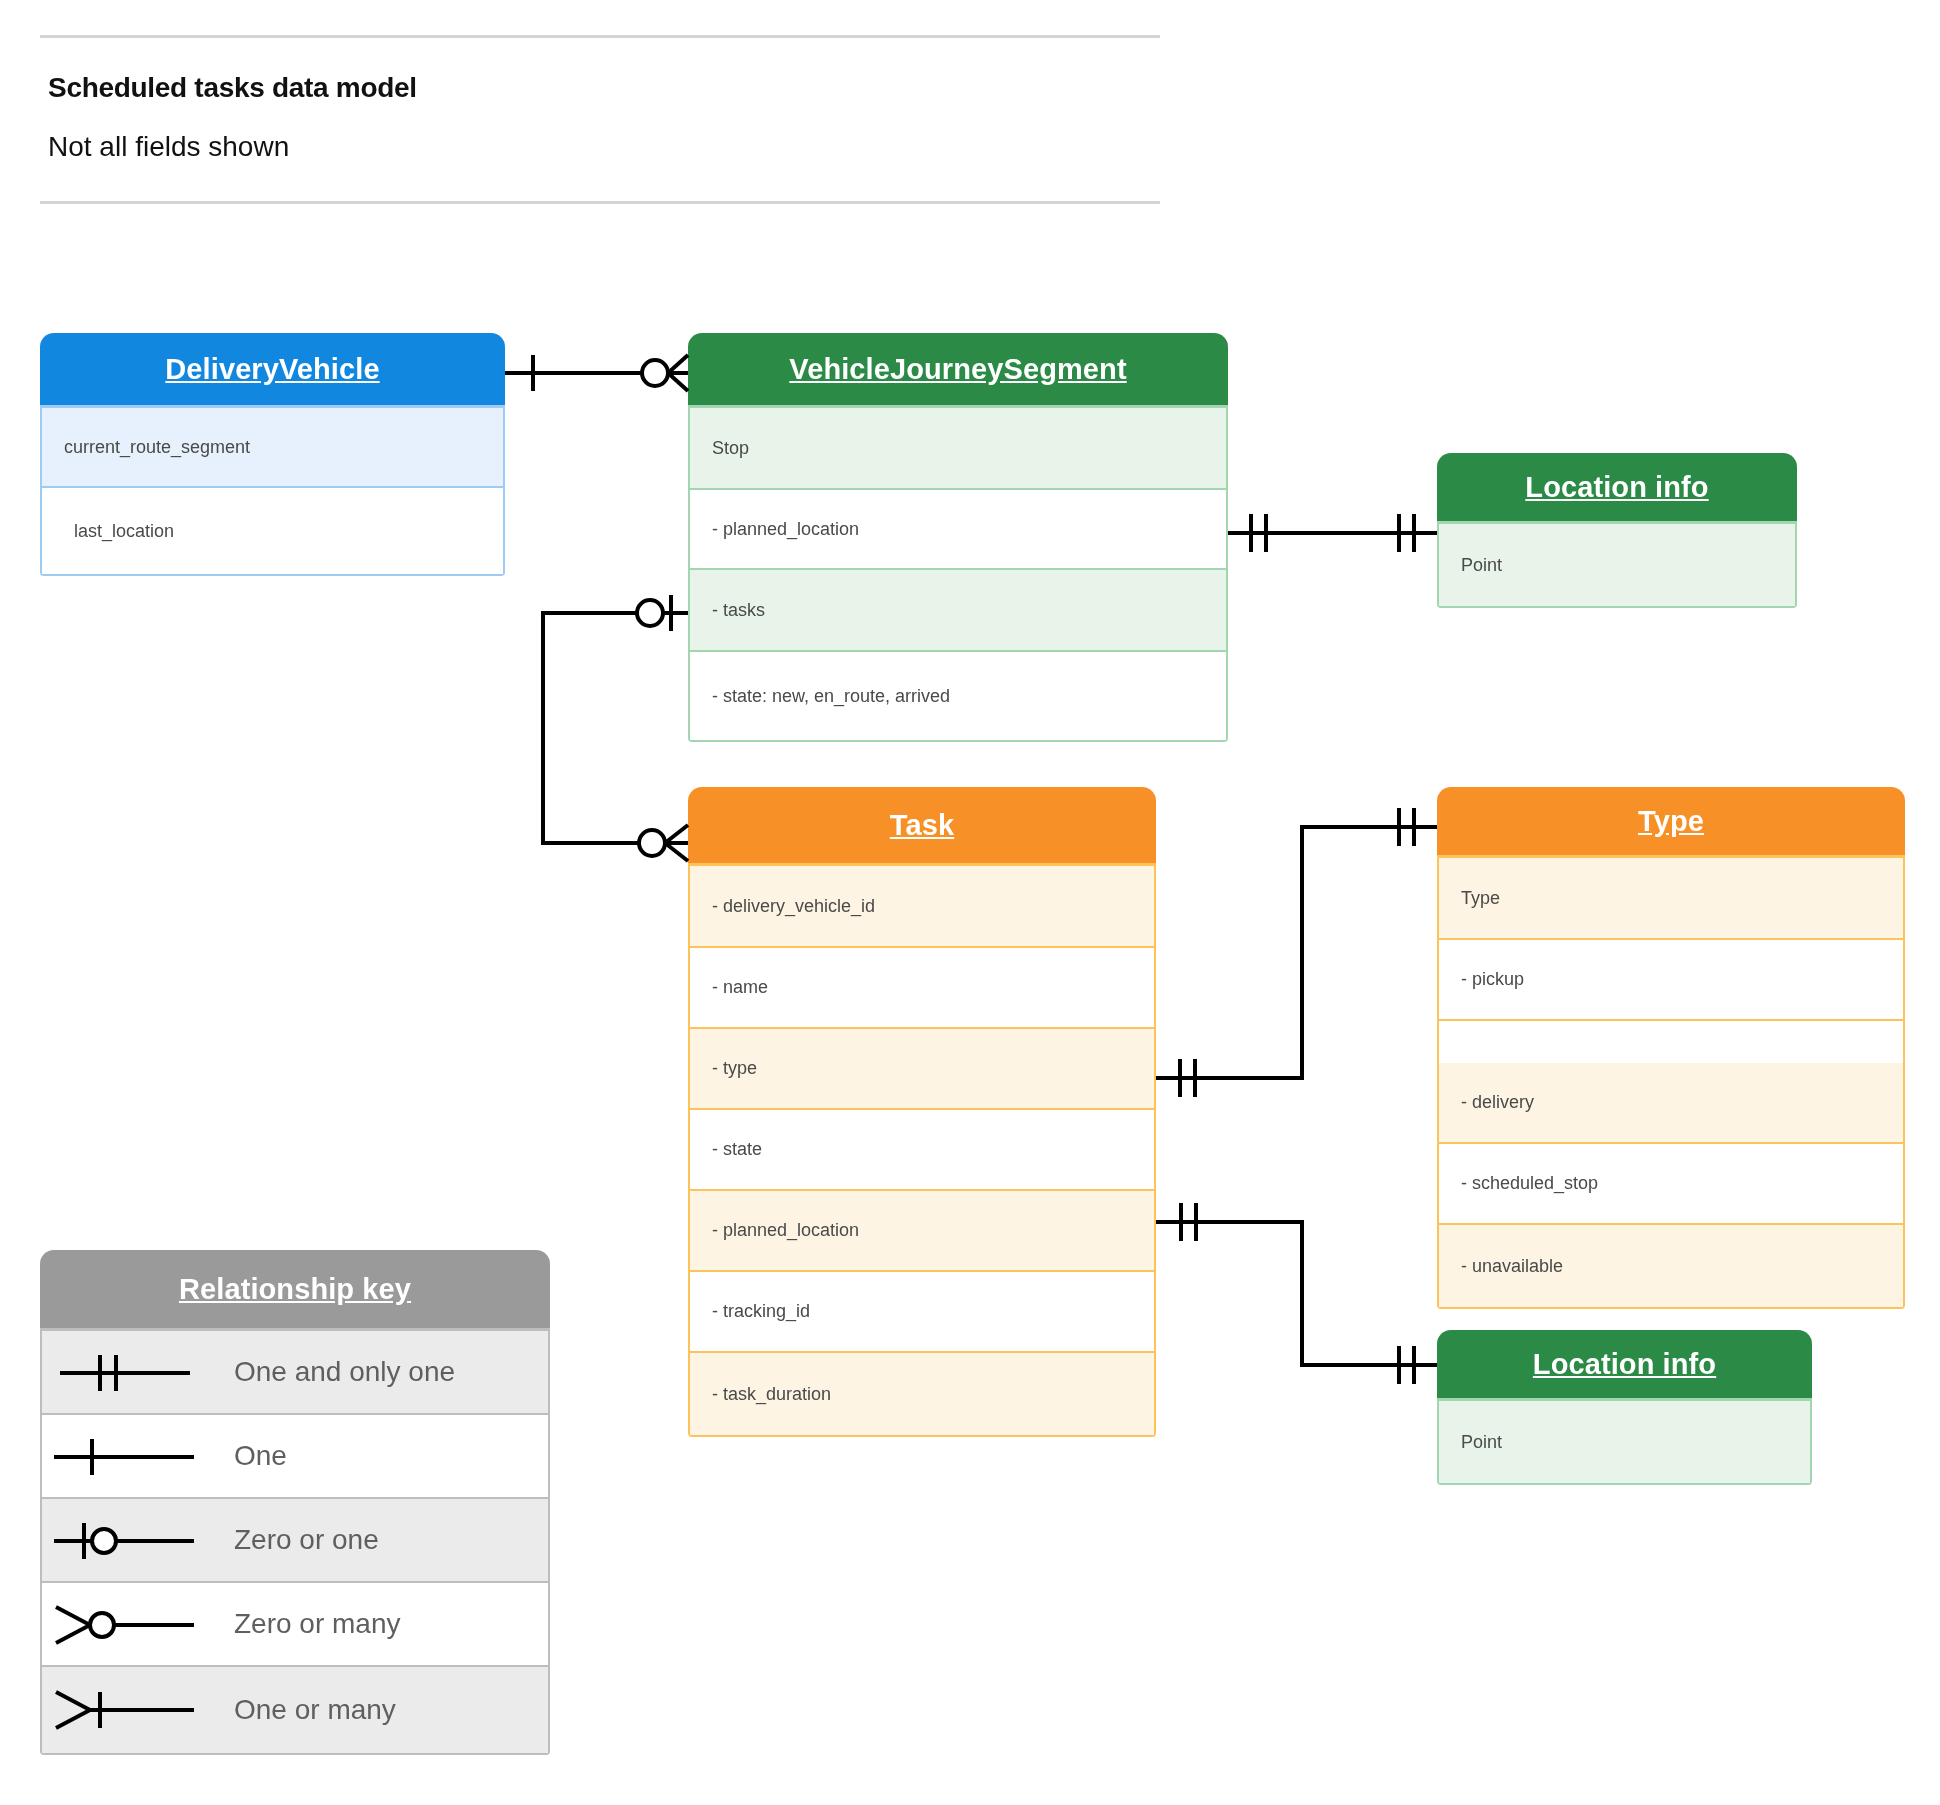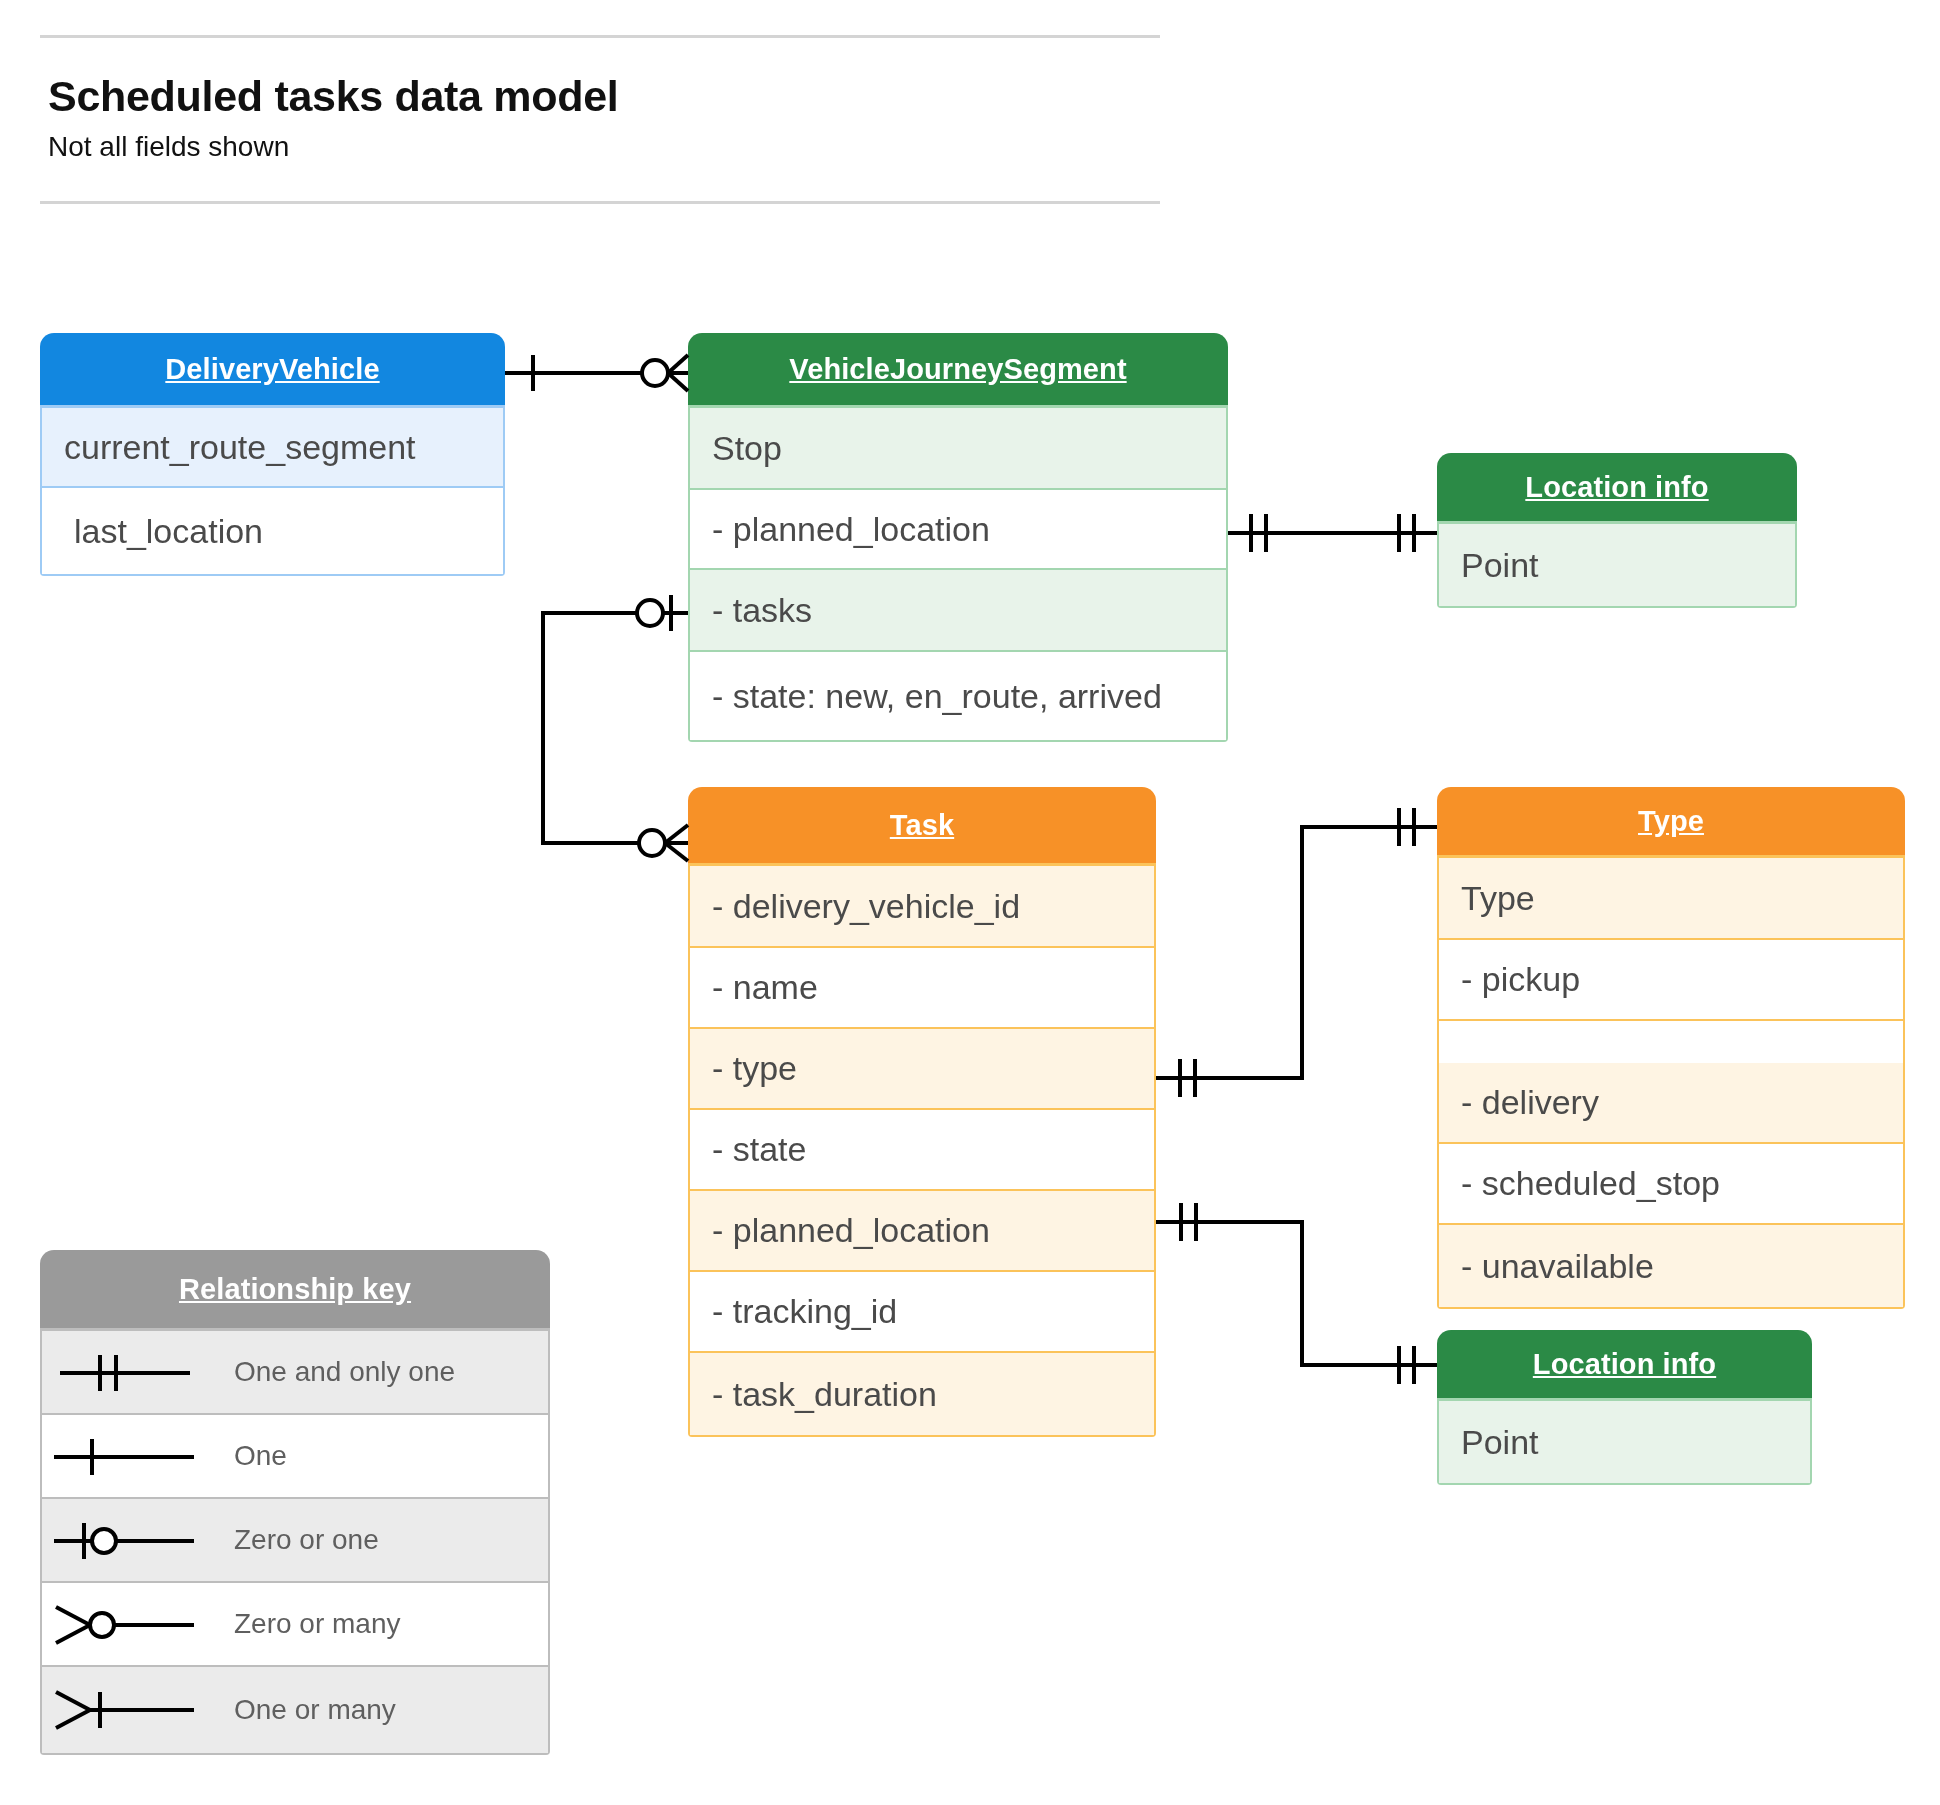--- a/index.html
+++ b/index.html
@@ -23,21 +23,21 @@
     width: 1120px;
     height: 3px;
     background: #d4d4d4;
   }
   #rule-top { top: 35px; }
   #rule-bottom { top: 201px; }
   #page-title {
     position: absolute;
     left: 48px;
     top: 72px;
-    font-size: 43px;
+    font-size: 28px;
     font-weight: bold;
     color: #111111;
     letter-spacing: -0.3px;
     white-space: nowrap;
   }
   #page-subtitle {
     position: absolute;
     left: 48px;
     top: 131px;
     font-size: 28px;
@@ -64,21 +64,21 @@
   }
   .entity .rows {
     border-left-width: 2px;
     border-right-width: 2px;
     border-bottom-width: 2px;
     border-style: solid;
   }
   .entity .row {
     display: flex;
     align-items: center;
-    font-size: 34px;
+    font-size: 18px;
     color: #4a4a4a;
     padding-left: 22px;
     border-bottom-width: 2px;
     border-bottom-style: solid;
     white-space: nowrap;
   }
   .entity .row:last-child { border-bottom: none; }
 
   
   .t-blue .hdr { background: #1287e0; }

